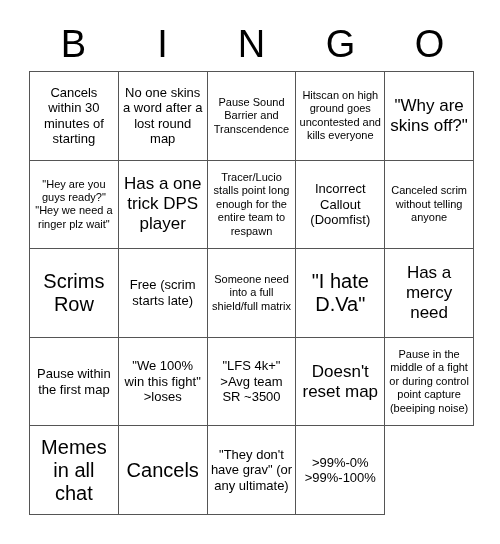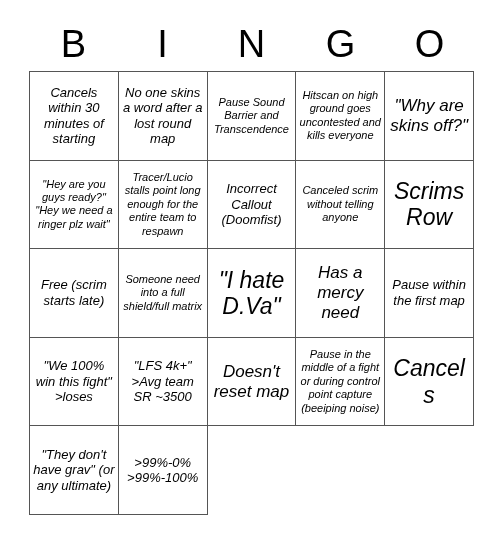--- a/index.html
+++ b/index.html
@@ -52,21 +52,20 @@
     top: 71px;
     width: 445px;
     height: 444px;
     box-sizing: border-box;
     display: grid;
     grid-template-columns: repeat(5, 1fr);
     grid-template-rows: repeat(5, 1fr);
     border-top: 1px solid #555;
     border-left: 1px solid #555;
     background: #ffffff;
-    font-style: italic;
   }
 
   .cell {
     box-sizing: border-box;
     border-right: 1px solid #555;
     border-bottom: 1px solid #555;
     display: flex;
     align-items: center;
     justify-content: center;
     text-align: center;
@@ -82,21 +81,21 @@
     line-height: 1.16;
     word-wrap: break-word;
     white-space: pre-line;
   }
 
   
   .size-xs .cell-text { font-size: 11px;  line-height: 1.24; }
   .size-sm .cell-text { font-size: 11px;   line-height: 1.22; }
   .size-md .cell-text { font-size: 13px;   line-height: 1.2;  }
   .size-lg .cell-text { font-size: 17px;   line-height: 1.18; }
-  .size-xl .cell-text { font-size: 23px;   line-height: 1.15; }
+  .size-xl .cell-text { font-size: 20px;   line-height: 1.15; }
   .size-xxl .cell-text { font-size: 30px;  line-height: 1.1;  }
 </style>
 </head>
 <body>
 
 <div id="bingo-card">
 
   <div id="bingo-header">
     <div class="header-letter">B</div>
     <div class="header-letter">I</div>
@@ -116,20 +115,23 @@
         <span class="cell-text">Pause Sound Barrier and Transcendence</span>
       </div>
       <div class="cell size-sm">
         <span class="cell-text">Hitscan on high ground goes uncontested and kills everyone</span>
       </div>
       <div class="cell size-lg">
         <span class="cell-text">"Why are skins off?"</span>
       </div>
       <div class="cell size-sm">
         <span class="cell-text">"Hey are you guys ready?" "Hey we need a ringer plz wait"</span>
+      </div>
+      <div class="cell size-lg">
+        <span class="cell-text">Has a one trick DPS player</span>
       </div>
       <div class="cell size-sm">
         <span class="cell-text">Tracer/Lucio stalls point long enough for the entire team to respawn</span>
       </div>
       <div class="cell size-md">
         <span class="cell-text">Incorrect Callout (Doomfist)</span>
       </div>
       <div class="cell size-sm">
         <span class="cell-text">Canceled scrim without telling anyone</span>
       </div>
@@ -157,20 +159,23 @@
       <div class="cell size-md">
         <span class="cell-text">"LFS 4k+" &gt;Avg team SR ~3500</span>
       </div>
       <div class="cell size-lg">
         <span class="cell-text">Doesn't reset map</span>
       </div>
       <div class="cell size-xs">
         <span class="cell-text">Pause in the middle of a fight or during control point capture (beeiping noise)</span>
       </div>
       <div class="cell size-xl">
+        <span class="cell-text">Memes in all chat</span>
+      </div>
+      <div class="cell size-xl">
         <span class="cell-text">Cancels</span>
       </div>
       <div class="cell size-md">
         <span class="cell-text">"They don't have grav" (or any ultimate)</span>
       </div>
       <div class="cell size-md">
         <span class="cell-text">&gt;99%-0% &gt;99%-100%</span>
       </div>
     </div>
 

